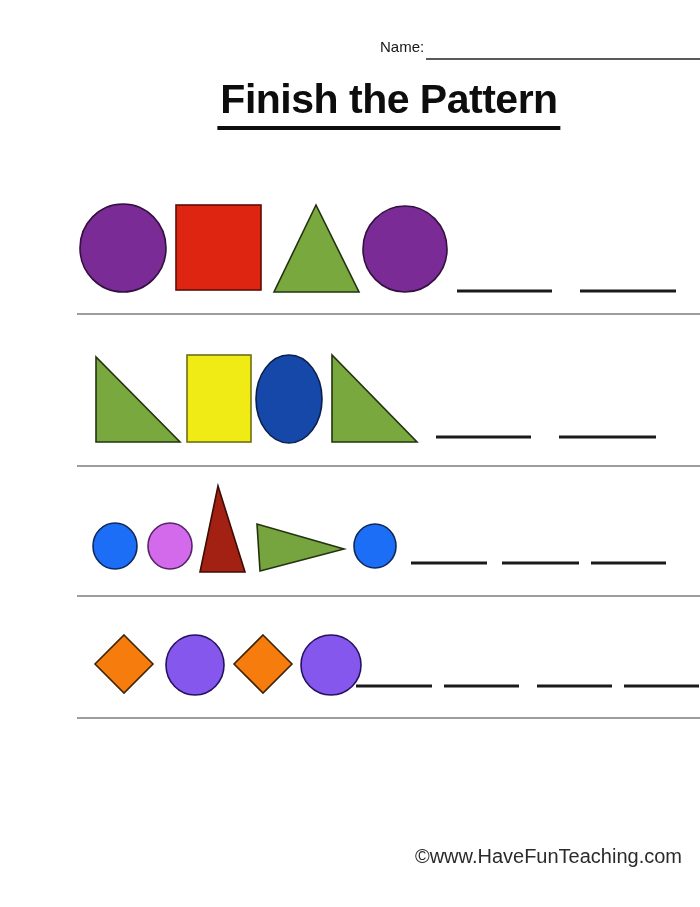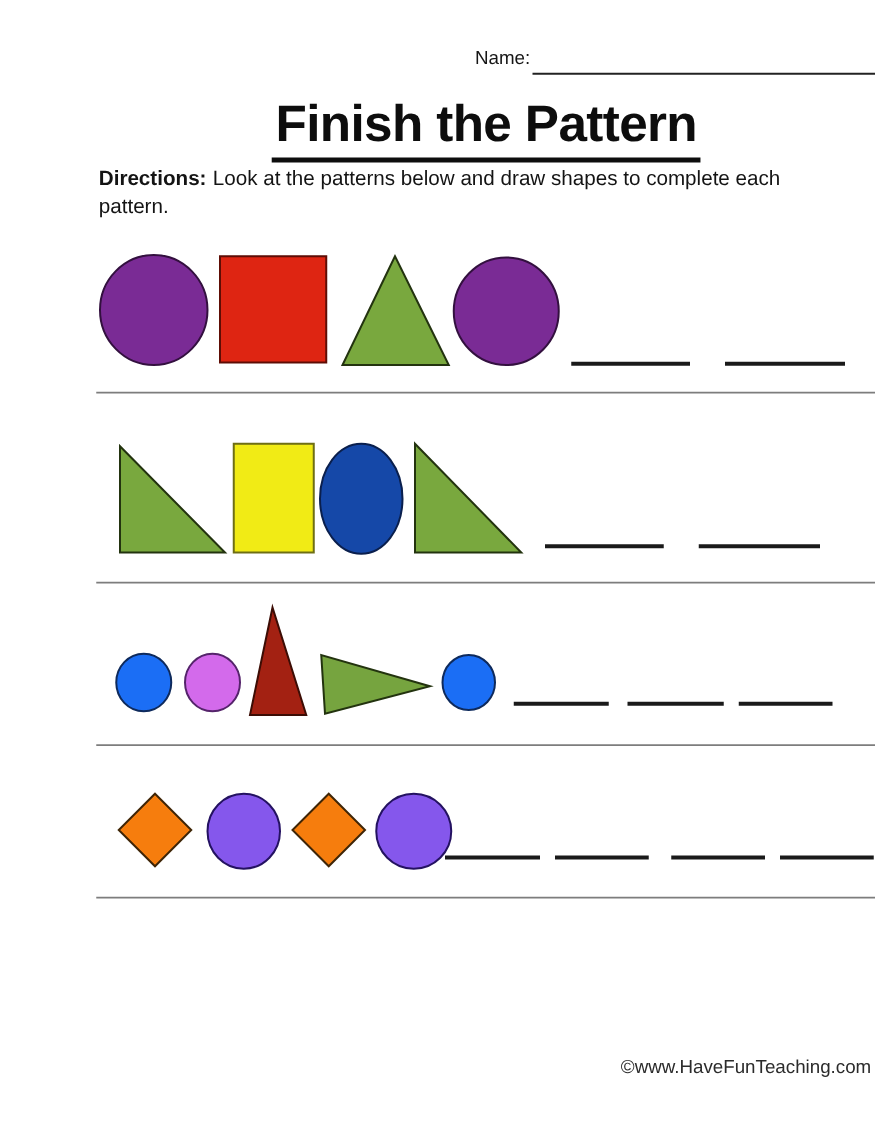--- a/index.html
+++ b/index.html
@@ -47,22 +47,22 @@
   .draw-own{
     position:absolute;
     top:729px;
     left:40px;
     font-size:16.5px;
     color:#141414;
   }
   .footer-credit{
     position:absolute;
     top:845px;
-    right:42px;
-    font-size:15px;
+    right:57px;
+    font-size:20px;
     color:#2b2b2b;
   }
 </style>
 </head>
 <body>
 
 <div class="page">
 
   <svg class="shapes-svg" id="shapes-svg" width="700" height="907">
       <line x1="387" y1="59" x2="662" y2="59" stroke="#222222" stroke-width="1.5"></line>
@@ -97,20 +97,17 @@
       <line x1="405" y1="686" x2="480" y2="686" stroke="#1a1a1a" stroke-width="3.2"></line>
       <line x1="498" y1="686" x2="573" y2="686" stroke="#1a1a1a" stroke-width="3.2"></line>
       <line x1="585" y1="686" x2="660" y2="686" stroke="#1a1a1a" stroke-width="3.2"></line>
       <line x1="38" y1="718" x2="665" y2="718" stroke="#7d7d7d" stroke-width="1.4"></line>
     </svg>
 
   <div class="name-row">Name:</div>
 
   <div class="page-title">Finish the Pattern</div>
 
-  <div class="directions">
-    <span class="lead">Directions:</span><span>Look at the patterns below and draw shapes to complete each pattern.</span>
-  </div>
 
 
   <div class="footer-credit">©www.HaveFunTeaching.com</div>
 
 </div>
 
 </body></html>

